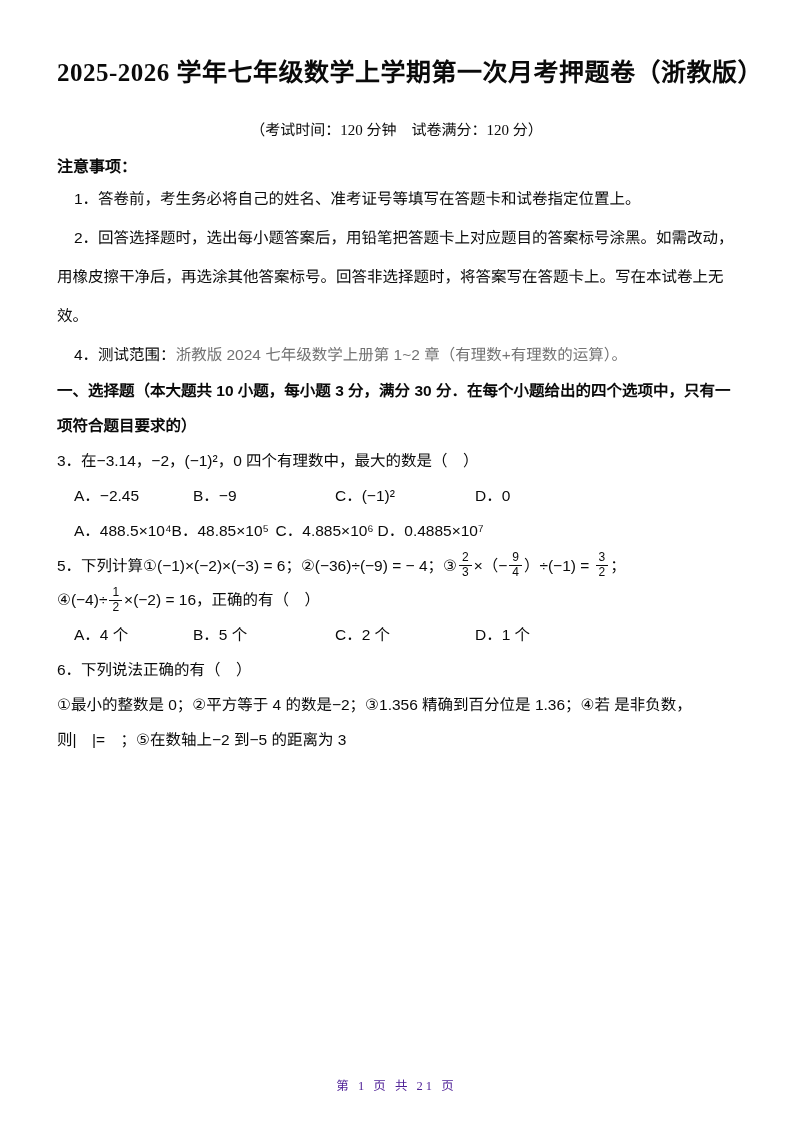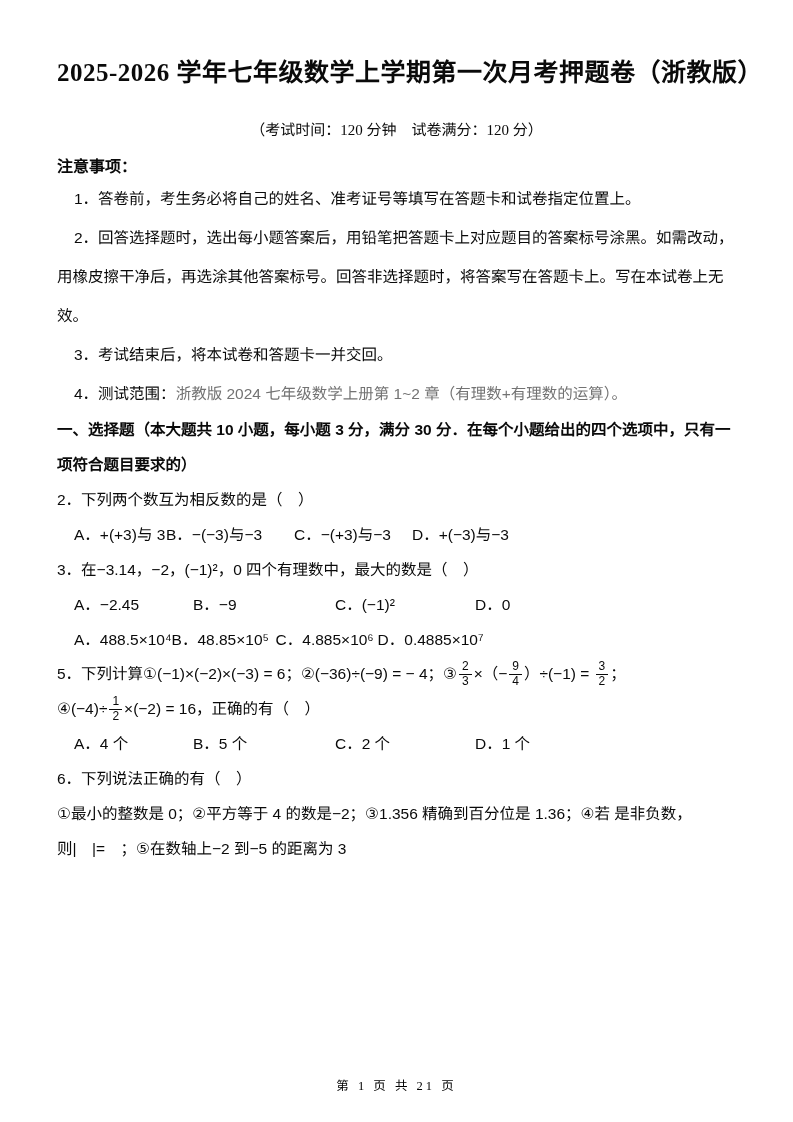--- a/index.html
+++ b/index.html
@@ -81,50 +81,43 @@
   .frac .fn{border-bottom:1px solid #0a0a0a;padding:0 3px 0 3px;}
   .frac .fd{padding-top:0;}
   .footer{
     position:absolute;
     left:0;right:0;
     bottom:28px;
     text-align:center;
     font-family:"Liberation Serif","DejaVu Serif",serif;
     font-size:12.5px;
     letter-spacing:3px;
-    color:#000000;
+    color:#4c1d95;
   }
   .statements{margin:0;line-height:2.25;}
 </style>
 </head>
 <body>
 
 <div class="page">
 
   <h1 class="doc-title">2025-2026 学年七年级数学上学期第一次月考押题卷（浙教版）</h1>
 
   <div class="doc-subtitle">（考试时间：120 分钟　试卷满分：120 分）</div>
 
   <div class="notice-heading">注意事项：</div>
 
   <p class="notice-item">1．答卷前，考生务必将自己的姓名、准考证号等填写在答题卡和试卷指定位置上。</p>
   <p class="notice-item">2．回答选择题时，选出每小题答案后，用铅笔把答题卡上对应题目的答案标号涂黑。如需改动，用橡皮擦干净后，再选涂其他答案标号。回答非选择题时，将答案写在答题卡上。写在本试卷上无效。</p>
-  <p class="notice-item">3．考试结束后，将本试卷和答题卡一并交回。</p>
   <p class="notice-item"><span>4．测试范围：</span><span class="red">浙教版 2024 七年级数学上册第 1~2 章（有理数+有理数的运算）。</span></p>
 
 
   <p class="instruction">一、选择题（本大题共 10 小题，每小题 3 分，满分 30 分．在每个小题给出的四个选项中，只有一项符合题目要求的）</p>
 
 
-  <div class="q-block">
-    <p class="q-stem">2．下列两个数互为相反数的是（　）</p>
-    <p class="opt-row q2-row">
-      <span class="opt opt-a">A．+(+3)与 3</span><span class="opt opt-b">B．−(−3)与−3</span><span class="opt opt-c">C．−(+3)与−3</span><span class="opt">D．+(−3)与−3</span>
-    </p>
-  </div>
 
   <div class="q-block">
     <p class="q-stem">3．在−3.14，−2，(−1)²，0 四个有理数中，最大的数是（　）</p>
     <p class="opt-row">
       <span class="opt opt-a">A．−2.45</span><span class="opt opt-b">B．−9</span><span class="opt opt-c">C．(−1)²</span><span class="opt">D．0</span>
     </p>
   </div>
 
   <div class="q-block">
     <p class="opt-row q4-row">

